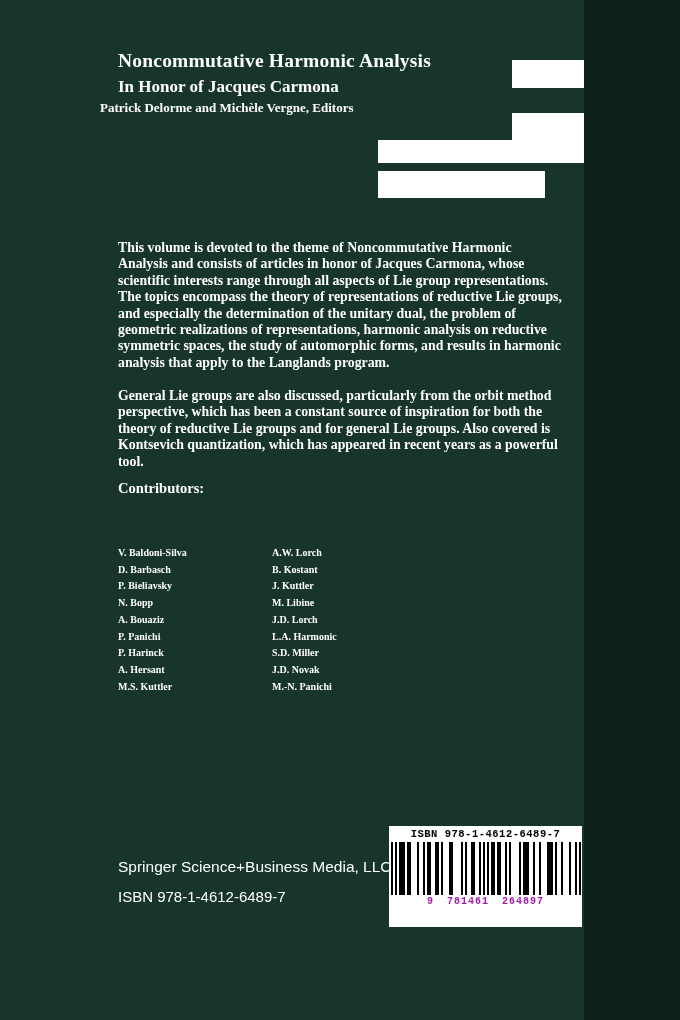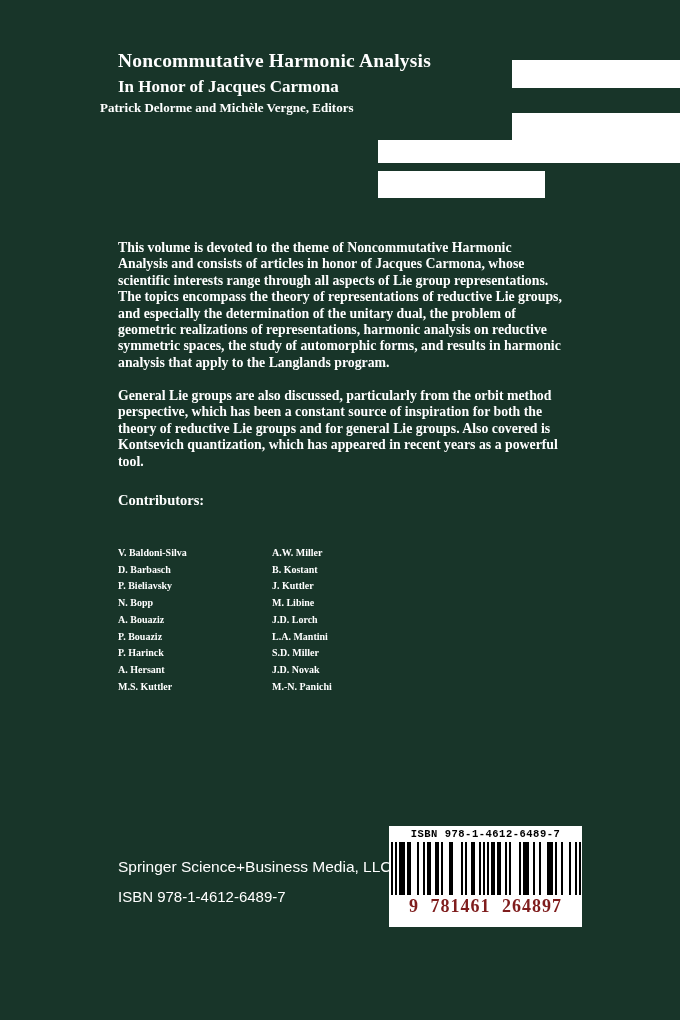--- a/index.html
+++ b/index.html
@@ -1,51 +1,51 @@
 <!DOCTYPE html>
 <html><head>
 <meta charset="utf-8">
 <style>
   html,body{margin:0;padding:0;background:#0c1f18;}
   .cover{
-    position:relative;width:680px;height:1020px;overflow:hidden;
+    position:relative;width:584px;height:1020px;overflow:hidden;
     background:#183529;color:#ffffff;
     font-family:"Liberation Serif", serif;
   }
   .abs{position:absolute;}
   .title{left:118px;top:50px;font-size:19.5px;font-weight:700;letter-spacing:.2px;}
   .subtitle{left:118px;top:77px;font-size:17px;font-weight:700;}
   .editors{left:100px;top:100px;font-size:13px;font-weight:700;}
   .stripe{background:#ffffff;}
   .stripe1{left:512px;top:60px;width:168px;height:28px;}
   .stripe2{left:512px;top:113px;width:168px;height:27px;}
   .stripe3{left:378px;top:140px;width:302px;height:23px;}
   .stripe4{left:378px;top:171px;width:167px;height:27px;}
   .para{left:118px;width:444px;font-size:13.8px;line-height:16.4px;font-weight:700;text-align:left;}
   .para1{top:240px;}
   .para2{top:388px;}
-  .contrib-heading{left:118px;top:492px;font-size:14.5px;font-weight:700;}
+  .contrib-heading{left:118px;top:480px;font-size:14.5px;font-weight:700;}
   .col{top:545px;font-size:10px;font-weight:700;line-height:16.7px;}
   .col1{left:118px;}
   .col2{left:272px;}
   .col3{left:424px;}
   .barcode-box{
     left:389px;top:826px;width:193px;height:101px;background:#ffffff;
     display:flex;flex-direction:column;align-items:center;color:#000;
   }
   .barcode-label{
     font-family:"Liberation Mono", monospace;font-size:10.5px;font-weight:700;
     margin-top:2px;letter-spacing:.5px;white-space:nowrap;color:#000;
   }
   .barcode-bars{display:flex;height:53px;margin-top:2px;}
   .bcmod{display:inline-block;width:2px;height:100%;}
   .bcon{background:#000;}
   .barcode-digits{
-    font-family:Liberation Serif, serif;font-size:18px;font-weight:700;
-    color:#7f1d1d;letter-spacing:1px;word-spacing:6px;margin-top:1px;white-space:nowrap;
+    font-family:Liberation Mono, monospace;font-size:10px;font-weight:700;
+    color:#a21caf;letter-spacing:1px;word-spacing:6px;margin-top:1px;white-space:nowrap;
   }
   .footer{font-family:"Liberation Sans", sans-serif;}
   .publisher{left:118px;top:858px;font-size:15.5px;}
   .isbn-line{left:118px;top:888px;font-size:15px;}
   .website{left:118px;top:918px;font-size:13.5px;font-weight:700;}
 </style>
 </head>
 <body>
 
 <div class="cover" style="background: rgb(24, 53, 41); color: rgb(255, 255, 255);">
@@ -63,32 +63,32 @@
   <div class="abs para para2">General Lie groups are also discussed, particularly from the orbit method perspective, which has been a constant source of inspiration for both the theory of reductive Lie groups and for general Lie groups. Also covered is Kontsevich quantization, which has appeared in recent years as a powerful tool.</div>
 
   <div class="abs contrib-heading">Contributors:</div>
 
   <div class="abs col col1">
       <div>V. Baldoni-Silva</div>
       <div>D. Barbasch</div>
       <div>P. Bieliavsky</div>
       <div>N. Bopp</div>
       <div>A. Bouaziz</div>
-      <div>P. Bouaziz</div>
+      <div>P. Panichi</div>
       <div>P. Harinck</div>
       <div>A. Hersant</div>
       <div>M.S. Kuttler</div>
     </div>
   <div class="abs col col2">
-      <div>A.W. Miller</div>
+      <div>A.W. Lorch</div>
       <div>B. Kostant</div>
       <div>J. Kuttler</div>
       <div>M. Libine</div>
       <div>J.D. Lorch</div>
-      <div>L.A. Mantini</div>
+      <div>L.A. Harmonic</div>
       <div>S.D. Miller</div>
       <div>J.D. Novak</div>
       <div>M.-N. Panichi</div>
     </div>
 
   <div class="abs barcode-box">
     <div class="barcode-label">ISBN 978-1-4612-6489-7</div>
     <div class="barcode-bars">
         <span class="bcmod bcon"></span>
         <span class="bcmod"></span>

